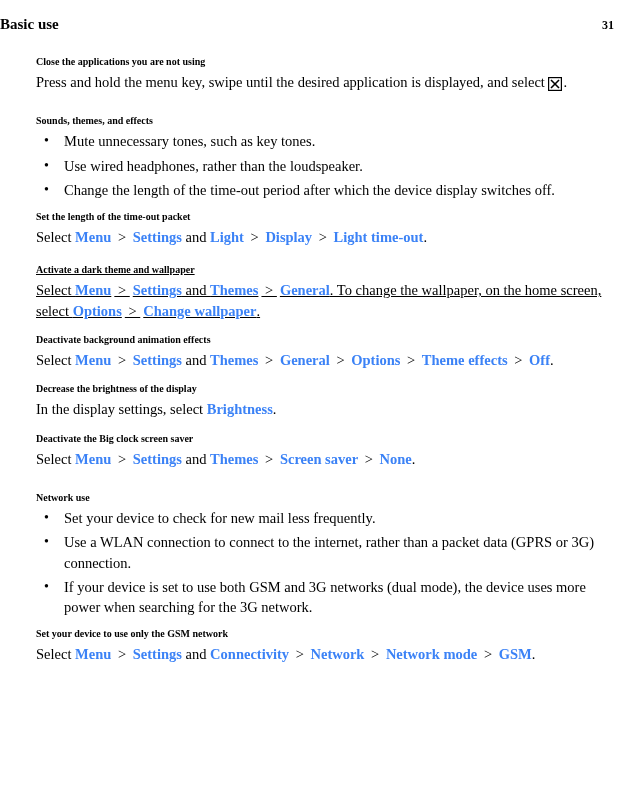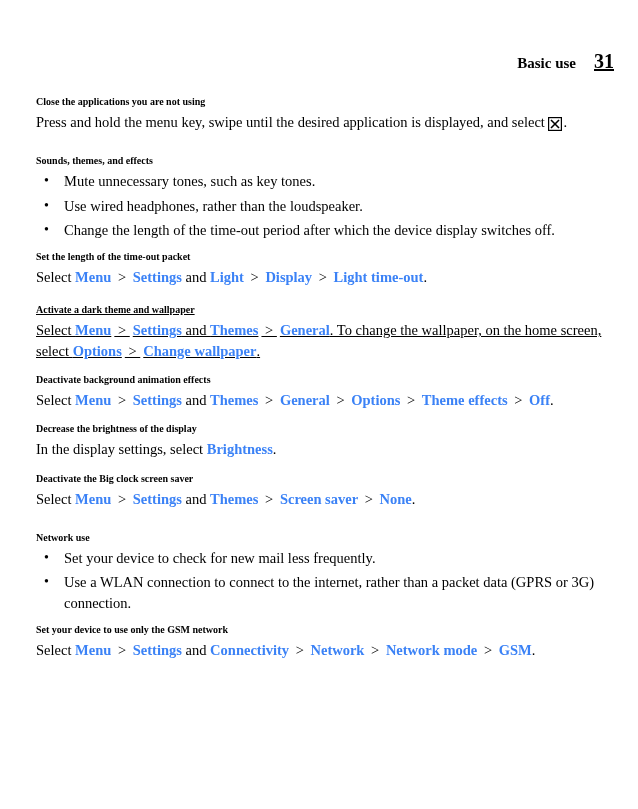--- a/index.html
+++ b/index.html
@@ -12,33 +12,31 @@
       height: 809px;
       font-family: Georgia, 'Times New Roman', serif;
       font-size: 14.5px;
       line-height: 1.4;
       color: #000;
       background: #fff;
       padding: 0;
     }
     .header {
       display: flex;
-      justify-content: flex-end;
+      justify-content: space-between;
       align-items: baseline;
       padding: 14px 24px 8px 0;
       font-weight: bold;
-      margin-top: 33px;
     }
     .header-title {
       font-size: 15px;
       margin-right: 18px;
     }
     .page-number {
-      font-size: 20px;
-      text-decoration: underline;
+      font-size: 12px;
     }
     .content {
       padding: 10px 26px 0 36px;
     }
     .section-title {
       font-weight: bold;
       font-size: 10px;
       margin-top: 2px;
       margin-bottom: 3px;
     }
@@ -158,20 +156,21 @@
     <div class="para">
       <span>Select </span><span class="ui-label">Menu</span><span class="chevron">&nbsp;&gt;&nbsp;</span><span class="ui-label">Settings</span><span> and </span><span class="ui-label">Themes</span><span class="chevron">&nbsp;&gt;&nbsp;</span><span class="ui-label">Screen saver</span><span class="chevron">&nbsp;&gt;&nbsp;</span><span class="ui-label">None</span><span>.</span>
     </div>
   </div>
 
   <div class="sound-section network-section-gap">
     <div class="section-title">Network use</div>
     <ul class="bullets">
       <li>Set your device to check for new mail less frequently.</li>
       <li>Use a WLAN connection to connect to the internet, rather than a packet data (GPRS or 3G) connection.</li>
+      <li>If your device is set to use both GSM and 3G networks (dual mode), the device uses more power when searching for the 3G network.</li>
     </ul>
   </div>
 
   <div class="subsection">
     <div class="section-title">Set your device to use only the GSM network</div>
     <div class="para">
       <span>Select </span><span class="ui-label">Menu</span><span class="chevron">&nbsp;&gt;&nbsp;</span><span class="ui-label">Settings</span><span> and </span><span class="ui-label">Connectivity</span><span class="chevron">&nbsp;&gt;&nbsp;</span><span class="ui-label">Network</span><span class="chevron">&nbsp;&gt;&nbsp;</span><span class="ui-label">Network mode</span><span class="chevron">&nbsp;&gt;&nbsp;</span><span class="ui-label">GSM</span><span>.</span>
     </div>
   </div>
 

